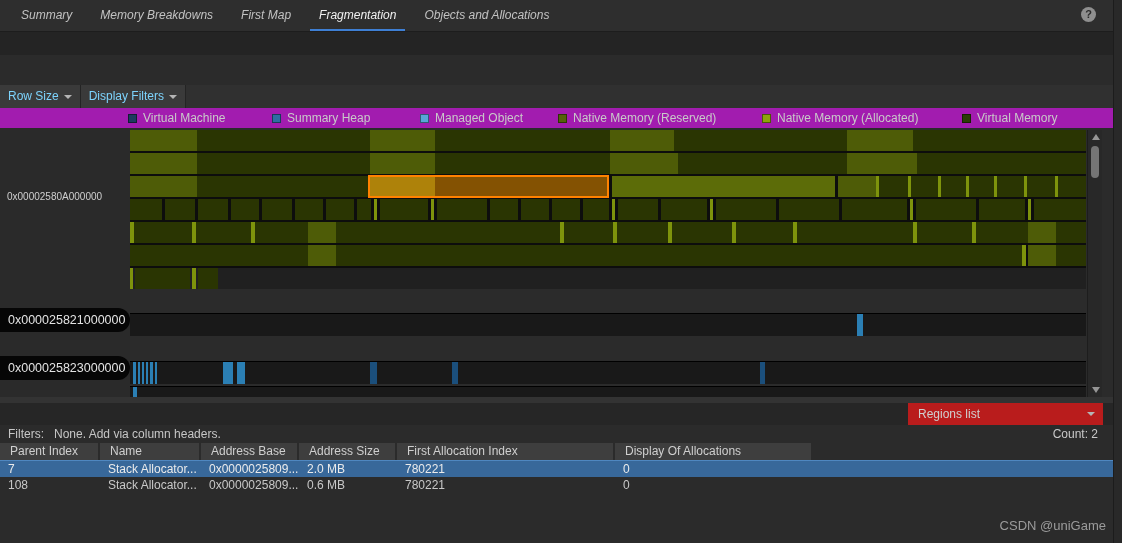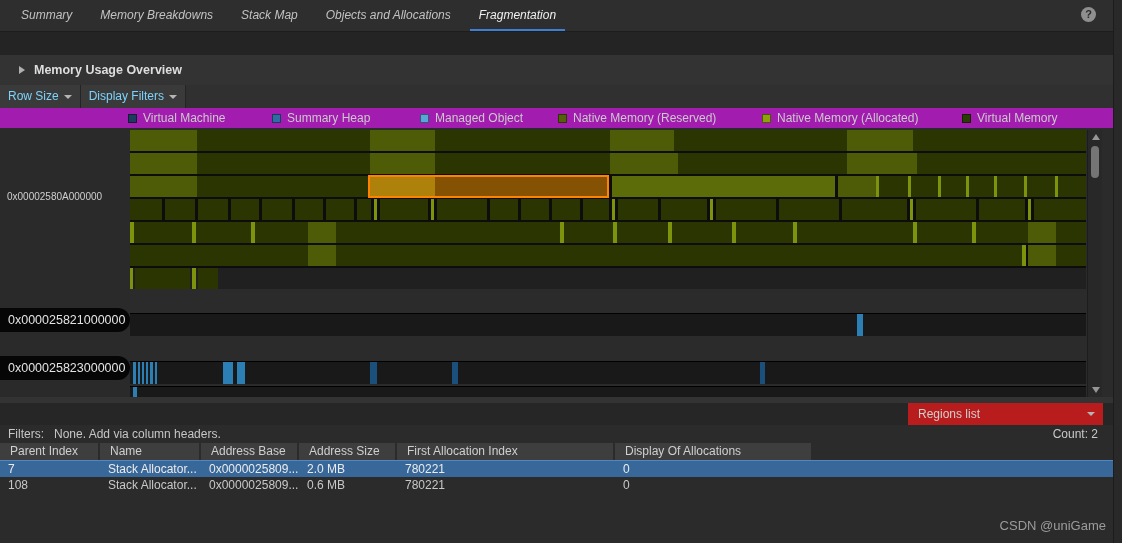--- a/index.html
+++ b/index.html
@@ -65,32 +65,28 @@
   #rightstrip{left:1114px;top:0;width:8px;height:543px;background:#292929;}
 </style>
 </head>
 <body>
 
 <div id="root">
 
   <div id="tabbar" class="abs">
       <div class="tab">Summary</div>
       <div class="tab">Memory Breakdowns</div>
-      <div class="tab">Stack Map</div>
+      <div class="tab">First Map</div>
+      <div class="tab active">Fragmentation<div class="tab-underline" style="background: rgb(62, 127, 212);"></div></div>
       <div class="tab">Objects and Allocations</div>
-      <div class="tab active">Fragmentation<div class="tab-underline" style="background: rgb(62, 127, 212);"></div></div>
     </div>
   <div class="help">?</div>
 
   <div id="gapstrip" class="abs"></div>
 
-  <div id="ovbar" class="abs">
-    <span class="foldout"></span>
-    <span id="ovtitle">Memory Usage Overview</span>
-  </div>
 
   <div id="toolbar" class="abs">
     <div class="tbtn">
       <span>Row Size</span>
       <span class="caret-down"></span>
     </div>
     <div class="tbtn">
       <span>Display Filters</span>
       <span class="caret-down"></span>
     </div>

